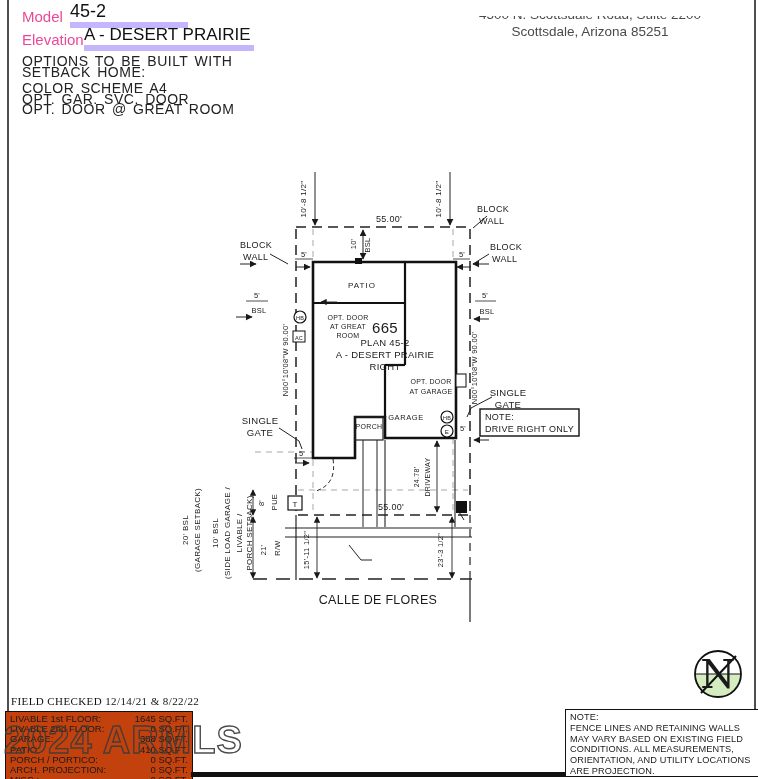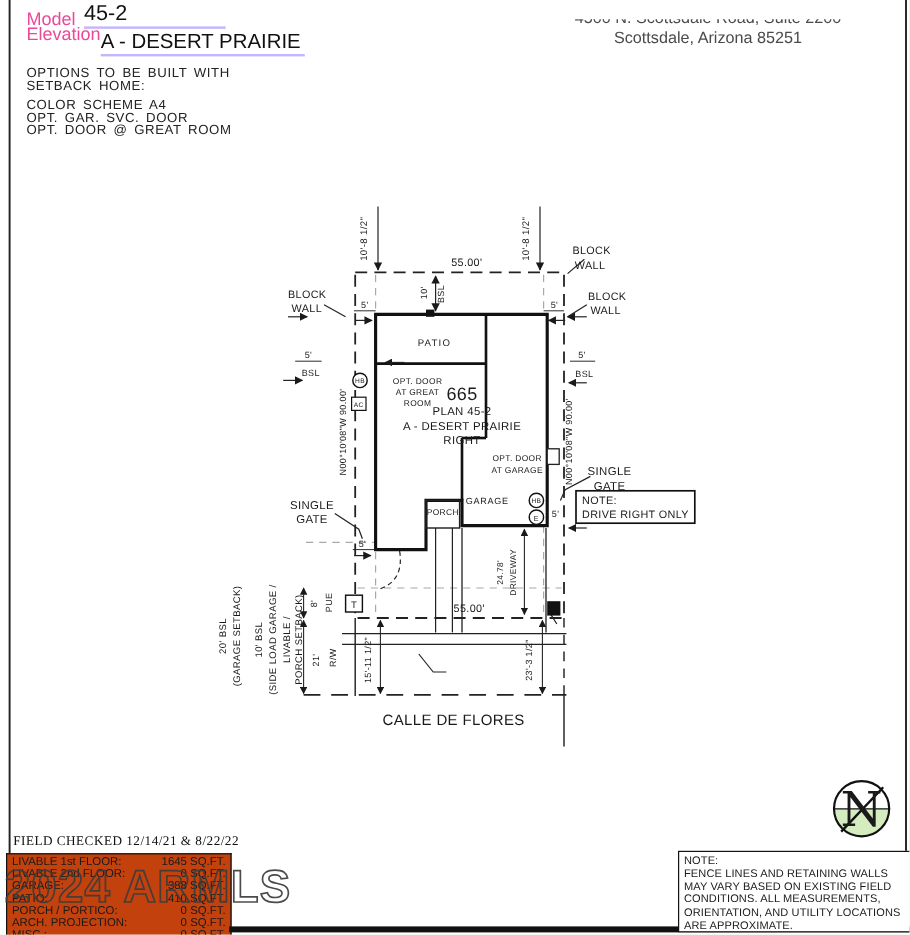--- a/index.html
+++ b/index.html
@@ -1,22 +1,22 @@
 <!DOCTYPE html>
 <html><head>
 <meta charset="utf-8">
 <style>
   html,body{margin:0;padding:0;background:#e8e8e8;}
   .page{position:relative;width:758px;height:779px;background:#ffffff;overflow:hidden;
         font-family:"Liberation Sans",sans-serif;color:#1a1a1a;}
   .abs{position:absolute;}
   
   .hdr-label{font-size:15px;color:#ec4899;}
-  .hdr-value{font-size:18px;color:#111;border-bottom:2px solid #c4b5fd;display:inline-block;text-align:left;}
-  .opts{font-size:11px;letter-spacing:.5px;word-spacing:2px;line-height:10.5px;color:#222;}
+  .hdr-value{font-size:18px;color:#111;border-bottom:6px solid #c4b5fd;display:inline-block;text-align:left;}
+  .opts{font-size:14px;letter-spacing:.5px;word-spacing:2px;line-height:10.5px;color:#222;}
   .opts .gap{height:6px;}
   .address-clip{overflow:hidden;height:33px;margin-top:16px;}
   .address-inner{margin-top:-9px;text-align:center;font-size:13.5px;line-height:16.5px;color:#4a4a4a;}
   
   .plan-svg{position:absolute;left:0;top:0;}
   .plan-svg text{font-family:"Liberation Sans",sans-serif;fill:#1a1a1a;letter-spacing:.3px;}
   .t55{font-size:5.5px;}.t6{font-size:6px;}.t7{font-size:7px;}.t75{font-size:7.5px;}
   .t8{font-size:8px;}.t9{font-size:9px;}.t95{font-size:9.5px;}.t15{font-size:15px;}
   .t12{font-size:12.5px;letter-spacing:1.5px;}
   
@@ -207,21 +207,21 @@
       <path d="M695,674 A23,23 0 0 0 741,674 Z" fill="#d4ecc0"></path>
       <circle cx="718" cy="674" r="23" fill="none" stroke="#111" stroke-width="1.8"></circle>
       <line x1="695" y1="674" x2="741" y2="674" stroke="#111" stroke-width="1"></line>
       <line x1="736" y1="656" x2="701" y2="693" stroke="#111" stroke-width="2"></line>
       <text x="718" y="688" text-anchor="middle" style="font-family:'DejaVu Serif',serif;font-size:40px">N</text>
     </g>
   </svg>
 
   <div class="abs hdr-label" style="left:22px;top:8px">Model</div>
   <div class="abs hdr-value" style="left:70px;top:1px;width:118px">45-2</div>
-  <div class="abs hdr-label" style="left:22px;top:20px">Elevation</div>
+  <div class="abs hdr-label" style="left:22px;top:31px">Elevation</div>
   <div class="abs hdr-value" style="left:84px;top:25px;width:170px;font-size:17px">A - DESERT PRAIRIE</div>
 
   <div class="abs opts" style="left:22px;top:56px">
     <div>OPTIONS TO BE BUILT WITH</div>
     <div>SETBACK HOME:</div>
     <div class="gap"></div>
     <div>COLOR SCHEME A4</div>
     <div>OPT. GAR. SVC. DOOR</div>
     <div>OPT. DOOR @ GREAT ROOM</div>
   </div>
@@ -267,18 +267,18 @@
   </div>
 
   <div class="abs bottom-rule" style="left:191px;top:772px;width:567px;height:5px"></div>
 
   <div class="abs note-box" style="left:565px;top:709px">
     <div>NOTE:</div>
     <div>FENCE LINES AND RETAINING WALLS</div>
     <div>MAY VARY BASED ON EXISTING FIELD</div>
     <div>CONDITIONS.  ALL MEASUREMENTS,</div>
     <div>ORIENTATION, AND UTILITY LOCATIONS</div>
-    <div>ARE APPROXIMATE.</div>
+    <div>ARE PROJECTION.</div>
   </div>
 
   <div class="abs watermark" style="left:4px;top:719px">2024 ARMLS</div>
 
 </div>
 
 </body></html>

